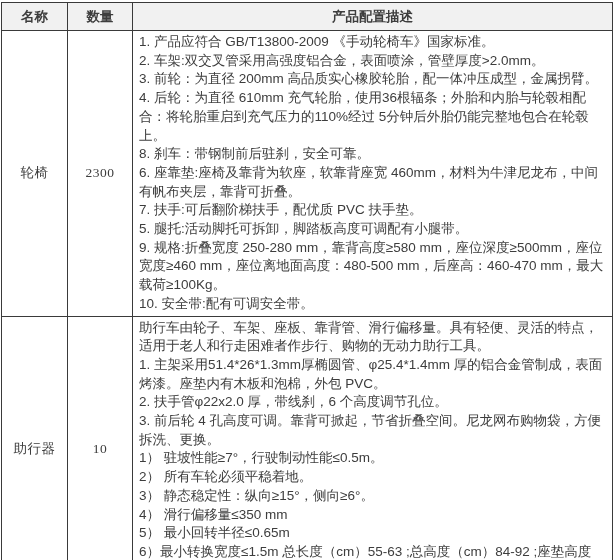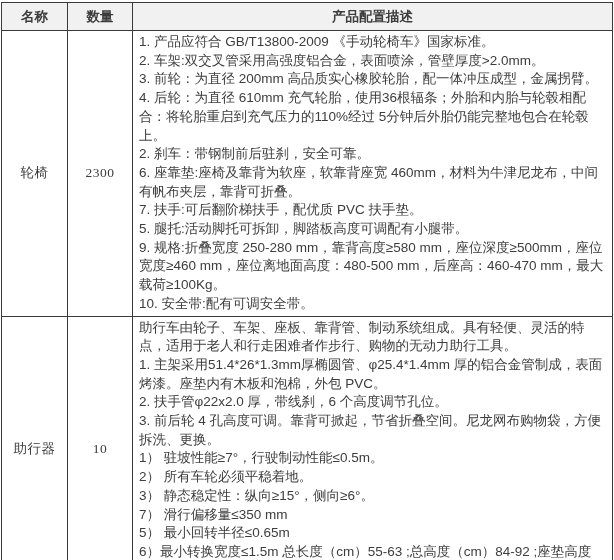--- a/index.html
+++ b/index.html
@@ -71,39 +71,39 @@
   </thead>
   <tbody>
     <tr class="row-product-1">
       <td class="cell-name">轮椅</td>
       <td class="cell-qty">2300</td>
       <td class="cell-desc">
         <div class="spec-line">1. 产品应符合 GB/T13800-2009 《手动轮椅车》国家标准。</div>
         <div class="spec-line">2. 车架:双交叉管采用高强度铝合金，表面喷涂，管壁厚度&gt;2.0mm。</div>
         <div class="spec-line">3. 前轮：为直径 200mm 高品质实心橡胶轮胎，配一体冲压成型，金属拐臂。</div>
         <div class="spec-line">4. 后轮：为直径 610mm 充气轮胎，使用36根辐条；外胎和内胎与轮毂相配合：将轮胎重启到充气压力的110%经过 5分钟后外胎仍能完整地包合在轮毂上。</div>
-        <div class="spec-line">2. 刹车：带钢制前后驻刹，安全可靠。</div>
+        <div class="spec-line">8. 刹车：带钢制前后驻刹，安全可靠。</div>
         <div class="spec-line">6. 座靠垫:座椅及靠背为软座，软靠背座宽 460mm，材料为牛津尼龙布，中间有帆布夹层，靠背可折叠。</div>
         <div class="spec-line">7. 扶手:可后翻阶梯扶手，配优质 PVC 扶手垫。</div>
         <div class="spec-line">5. 腿托:活动脚托可拆卸，脚踏板高度可调配有小腿带。</div>
         <div class="spec-line">9. 规格:折叠宽度 250-280 mm，靠背高度≥580 mm，座位深度≥500mm，座位宽度≥460 mm，座位离地面高度：480-500 mm，后座高：460-470 mm，最大载荷≥100Kg。</div>
         <div class="spec-line">10. 安全带:配有可调安全带。</div>
       </td>
     </tr>
     <tr class="row-product-2">
       <td class="cell-name">助行器</td>
       <td class="cell-qty">10</td>
       <td class="cell-desc">
-        <div class="spec-line">助行车由轮子、车架、座板、靠背管、制动系统组成。具有轻便、灵活的特点，适用于老人和行走困难者作步行、购物的无动力助行工具。</div>
+        <div class="spec-line">助行车由轮子、车架、座板、靠背管、滑行偏移量。具有轻便、灵活的特点，适用于老人和行走困难者作步行、购物的无动力助行工具。</div>
         <div class="spec-line">1. 主架采用51.4*26*1.3mm厚椭圆管、φ25.4*1.4mm 厚的铝合金管制成，表面烤漆。座垫内有木板和泡棉，外包 PVC。</div>
         <div class="spec-line">2. 扶手管φ22x2.0 厚，带线刹，6 个高度调节孔位。</div>
         <div class="spec-line">3. 前后轮 4 孔高度可调。靠背可掀起，节省折叠空间。尼龙网布购物袋，方便拆洗、更换。</div>
         <div class="spec-line">1） 驻坡性能≥7°，行驶制动性能≤0.5m。</div>
         <div class="spec-line">2） 所有车轮必须平稳着地。</div>
         <div class="spec-line">3） 静态稳定性：纵向≥15°，侧向≥6°。</div>
-        <div class="spec-line">7） 滑行偏移量≤350 mm</div>
+        <div class="spec-line">4） 滑行偏移量≤350 mm</div>
         <div class="spec-line">5） 最小回转半径≤0.65m</div>
         <div class="spec-line">6）最小转换宽度≤1.5m 总长度（cm）55-63 ;总高度（cm）84-92 ;座垫高度（cm） 59-67</div>
       </td>
     </tr>
 
   </tbody>
 </table>
 
 </body></html>

